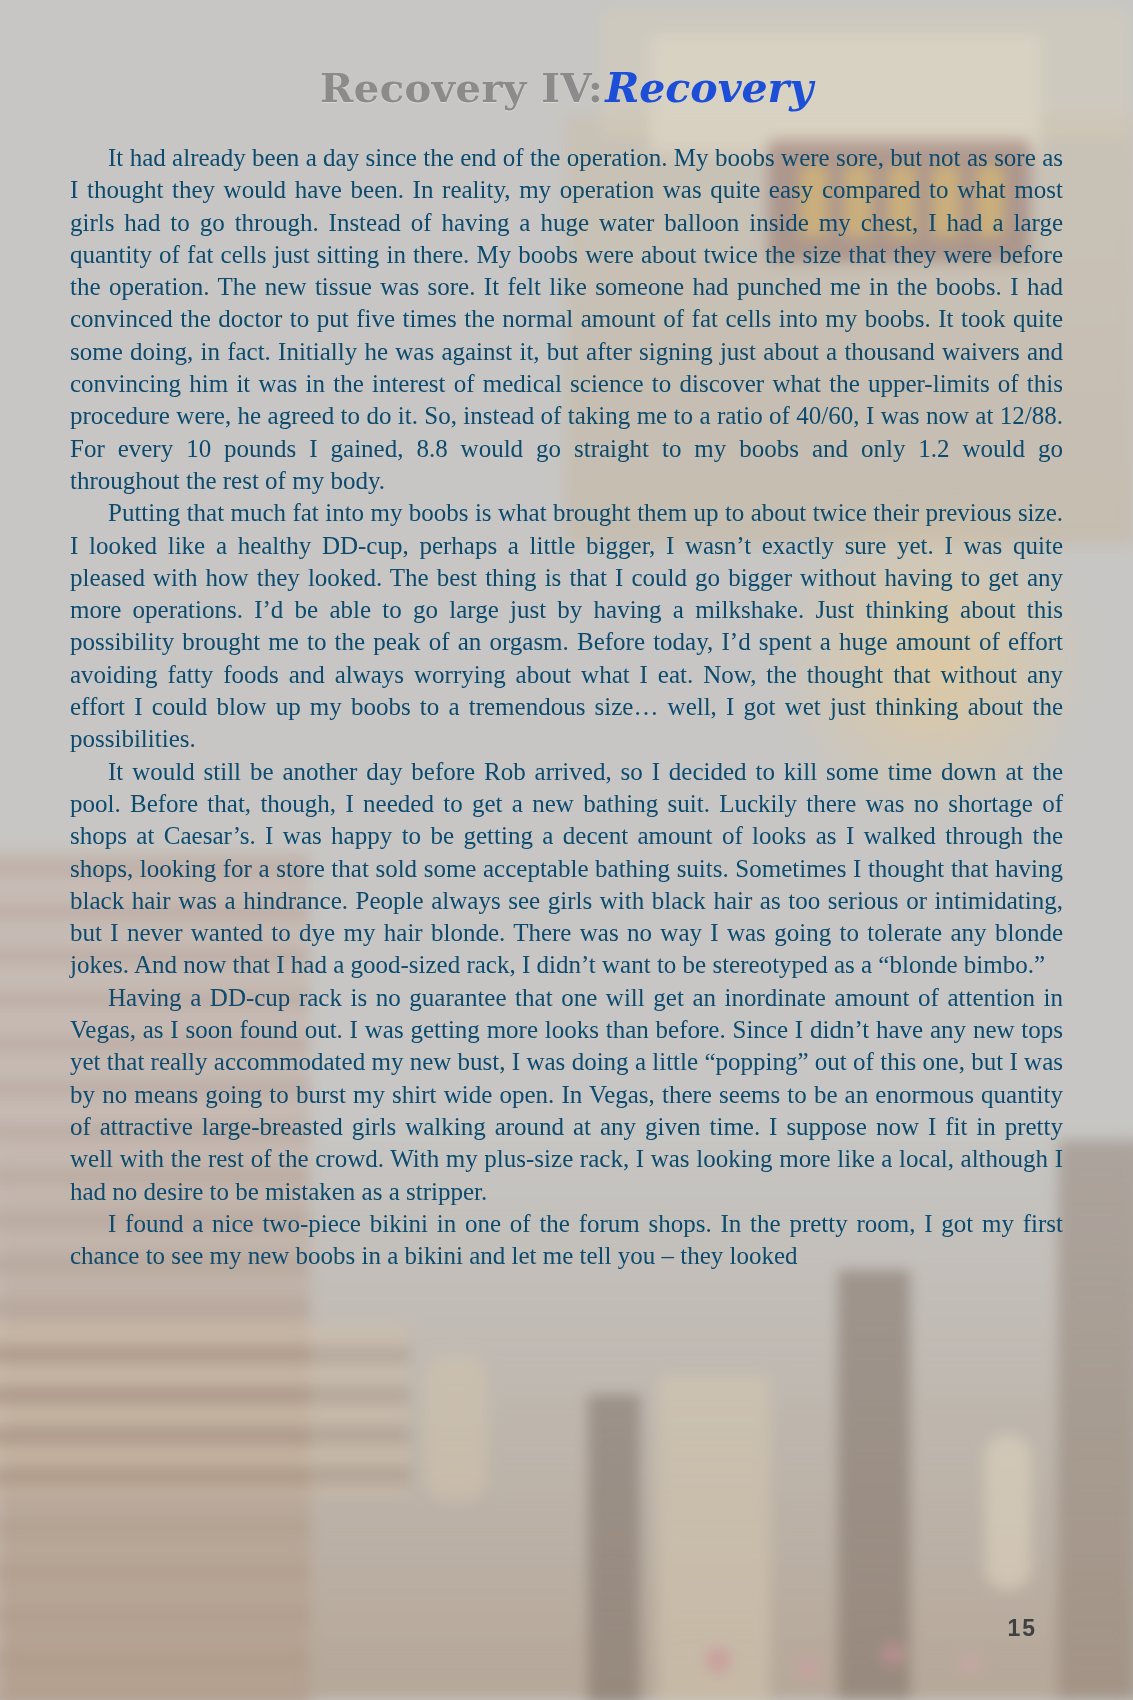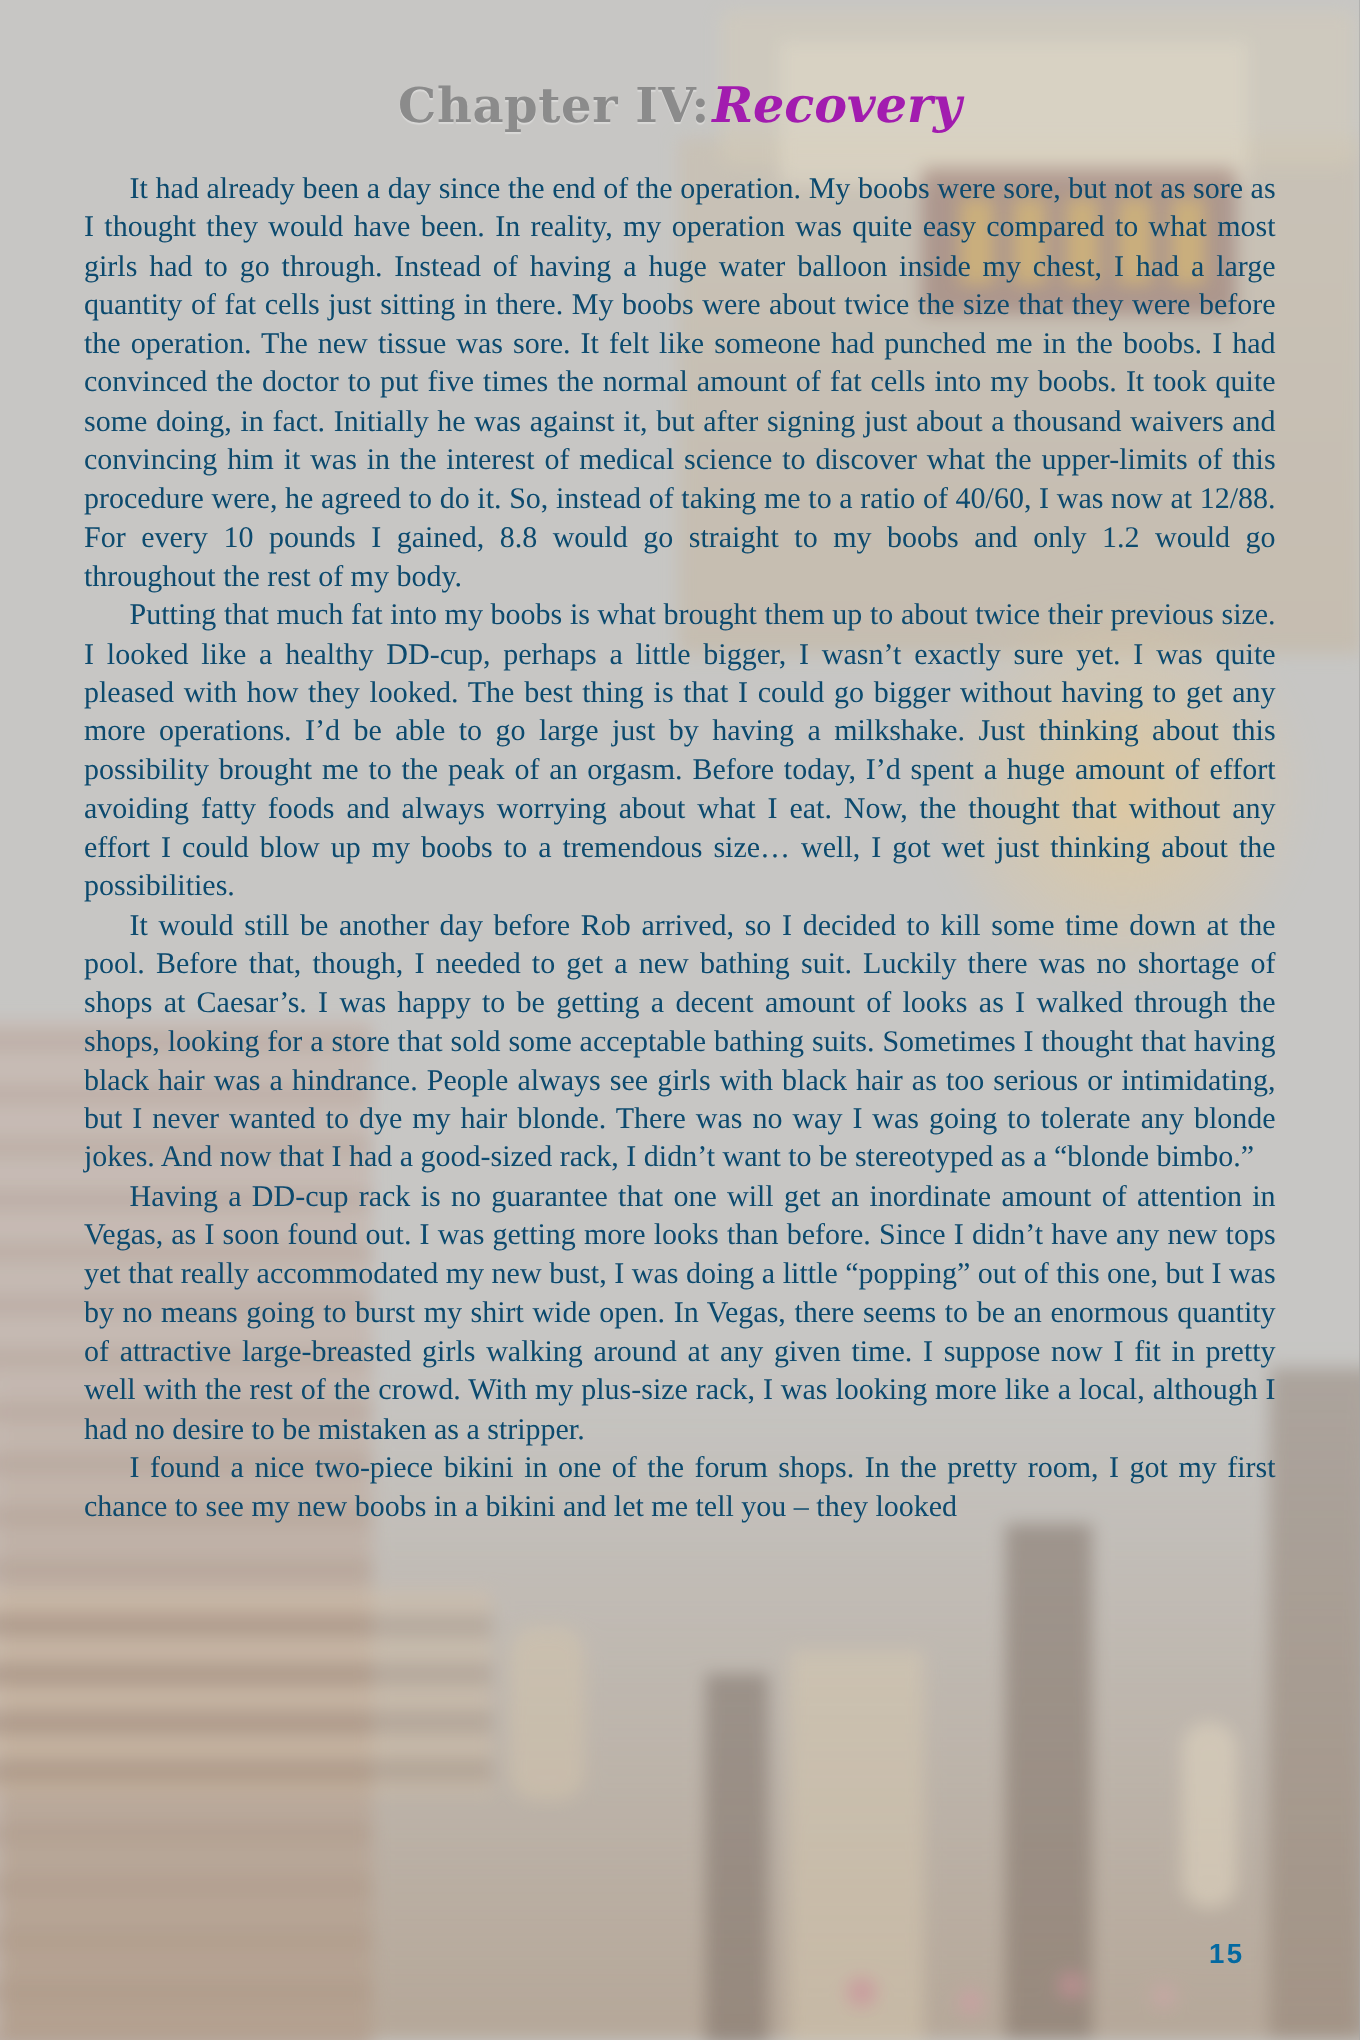--- a/index.html
+++ b/index.html
@@ -46,33 +46,33 @@
   
   .content{position:absolute;inset:0;padding:0 70px;box-sizing:border-box;z-index:2;}
   .chapter{margin:64px 0 30px 0;text-align:center;font-weight:bold;}
   .ch-label{
     font-family:"DejaVu Serif",serif;
     font-size:40px;color:#8b8b8b;letter-spacing:.5px;
     text-shadow:0 1px 1px rgba(255,255,255,.35);
   }
   .ch-title{
     font-family:"DejaVu Serif",serif;font-style:italic;
-    font-size:41px;color:#a21caf;margin-left:2px;
+    font-size:41px;color:#1d4ed8;margin-left:2px;
   }
   .content p{
     margin:0;
     font-family:"Liberation Serif",serif;
     font-size:25px;line-height:32.3px;
     color:#0c4a6e;
     text-align:justify;text-indent:38px;
   }
   .pagenum{
     position:absolute;right:96px;bottom:58px;
     font-family:"Liberation Sans",sans-serif;
-    font-weight:bold;font-size:23px;color:#0369a1;
+    font-weight:bold;font-size:23px;color:#404040;
     letter-spacing:2px;
   }
 </style>
 </head>
 <body>
 
 <div class="page">
 
   <div class="bg">
     <div class="bg-marquee-body"></div>
@@ -89,21 +89,21 @@
     <div class="bg-col-dark-b"></div>
     <div class="bg-col-dark-c"></div>
     <div class="bg-col-light"></div>
     <div class="bg-statue-a"></div>
     <div class="bg-statue-b"></div>
     <div class="bg-flowers"></div>
   </div>
   <div class="veil"></div>
 
   <div class="content">
-    <h1 class="chapter"><span class="ch-label">Chapter IV:</span><span class="ch-title">Recovery</span></h1>
+    <h1 class="chapter"><span class="ch-label">Recovery IV:</span><span class="ch-title">Recovery</span></h1>
 
     <p>It had already been a day since the end of the operation.  My boobs were sore, but not as sore as I thought they would have been.  In reality, my operation was quite easy compared to what most girls had to go through.  Instead of having a huge water balloon inside my chest, I had a large quantity of fat cells just sitting in there.  My boobs were about twice the size that they were before the operation.  The new tissue was sore.  It felt like someone had punched me in the boobs.  I had convinced the doctor to put five times the normal amount of fat cells into my boobs.  It took quite some doing, in fact.  Initially he was against it, but after signing just about a thousand waivers and convincing him it was in the interest of medical science to discover what the upper-limits of this procedure were, he agreed to do it.  So, instead of taking me to a ratio of 40/60, I was now at 12/88.  For every 10 pounds I gained, 8.8 would go straight to my boobs and only 1.2 would go throughout the rest of my body.</p>
     <p>Putting that much fat into my boobs is what brought them up to about twice their previous size.  I looked like a healthy DD-cup, perhaps a little bigger, I wasn’t exactly sure yet.  I was quite pleased with how they looked.  The best thing is that I could go bigger without having to get any more operations.  I’d be able to go large just by having a milkshake.  Just thinking about this possibility brought me to the peak of an orgasm.  Before today, I’d spent a huge amount of effort avoiding fatty foods and always worrying about what I eat.  Now, the thought that without any effort I could blow up my boobs to a tremendous size… well, I got wet just thinking about the possibilities.</p>
     <p>It would still be another day before Rob arrived, so I decided to kill some time down at the pool.  Before that, though, I needed to get a new bathing suit.  Luckily there was no shortage of shops at Caesar’s.  I was happy to be getting a decent amount of looks as I walked through the shops, looking for a store that sold some acceptable bathing suits.  Sometimes I thought that having black hair was a hindrance.  People always see girls with black hair as too serious or intimidating, but I never wanted to dye my hair blonde.  There was no way I was going to tolerate any blonde jokes.  And now that I had a good-sized rack, I didn’t want to be stereotyped as a “blonde bimbo.”</p>
     <p>Having a DD-cup rack is no guarantee that one will get an inordinate amount of attention in Vegas, as I soon found out.  I was getting more looks than before.  Since I didn’t have any new tops yet that really accommodated my new bust, I was doing a little “popping” out of this one, but I was by no means going to burst my shirt wide open.  In Vegas, there seems to be an enormous quantity of attractive large-breasted girls walking around at any given time.  I suppose now I fit in pretty well with the rest of the crowd.  With my plus-size rack, I was looking more like a local, although I had no desire to be mistaken as a stripper.</p>
     <p>I found a nice two-piece bikini in one of the forum shops.  In the pretty room, I got my first chance to see my new boobs in a bikini and let me tell you – they looked</p>
 
     <div class="pagenum">15</div>
   </div>
 

